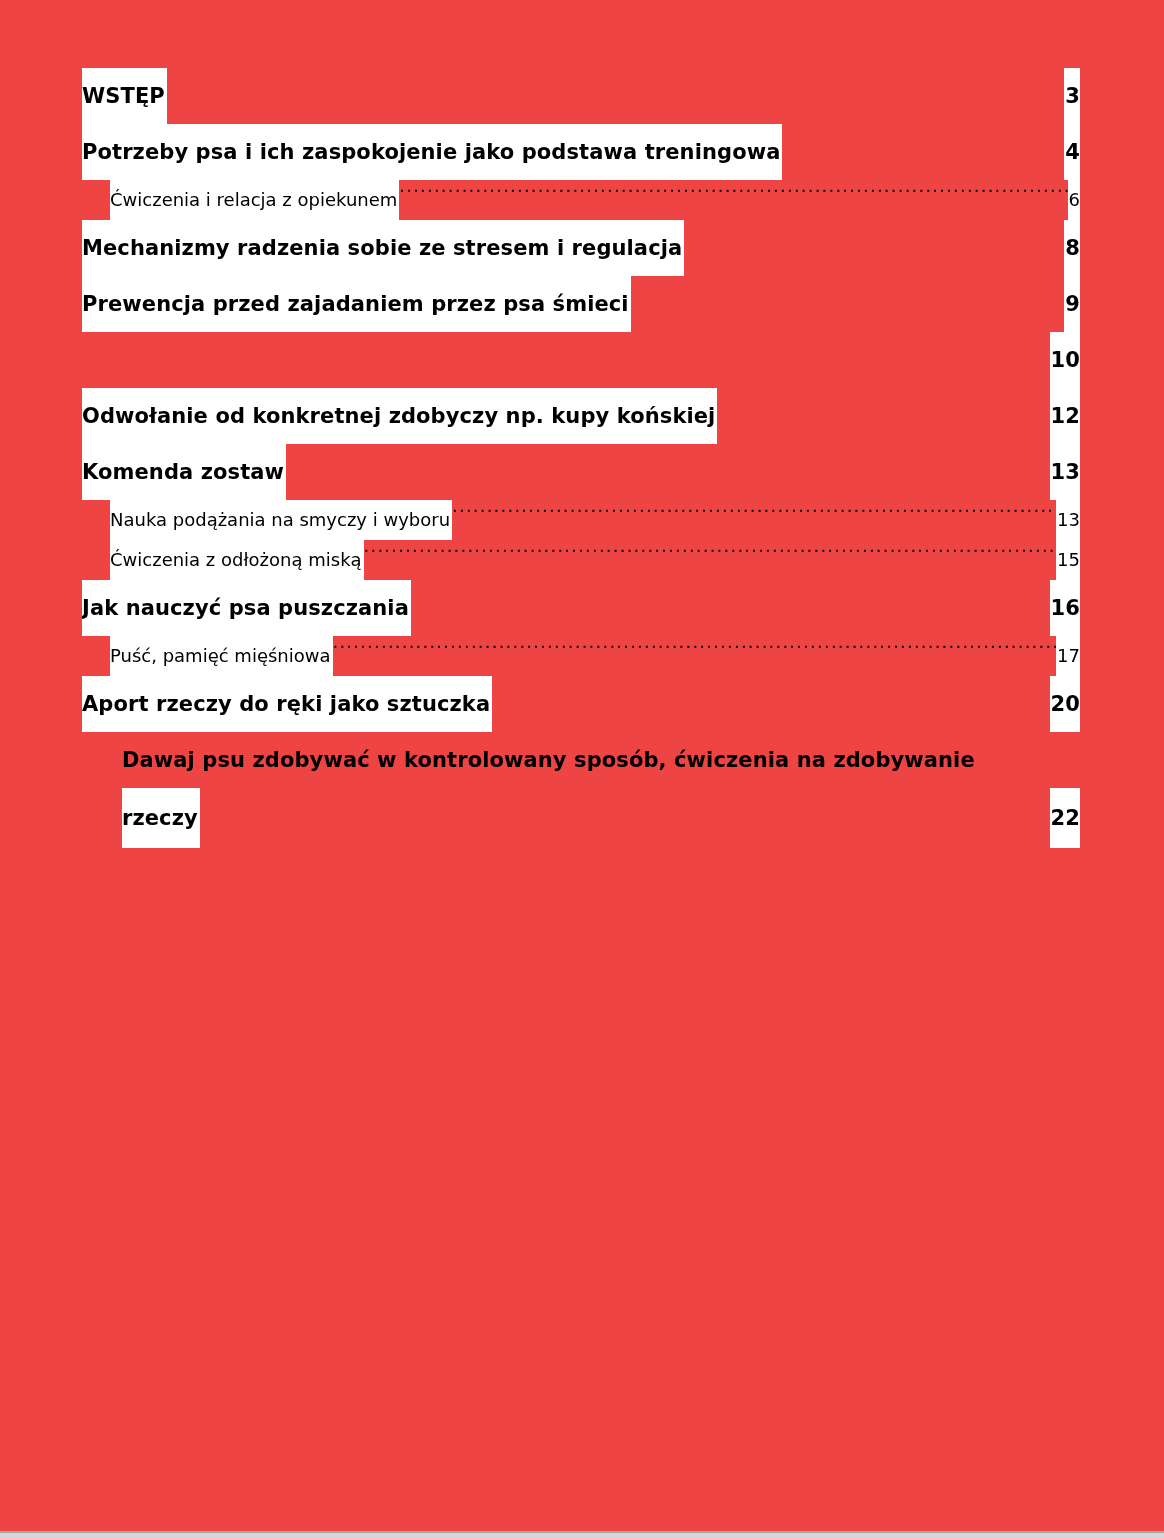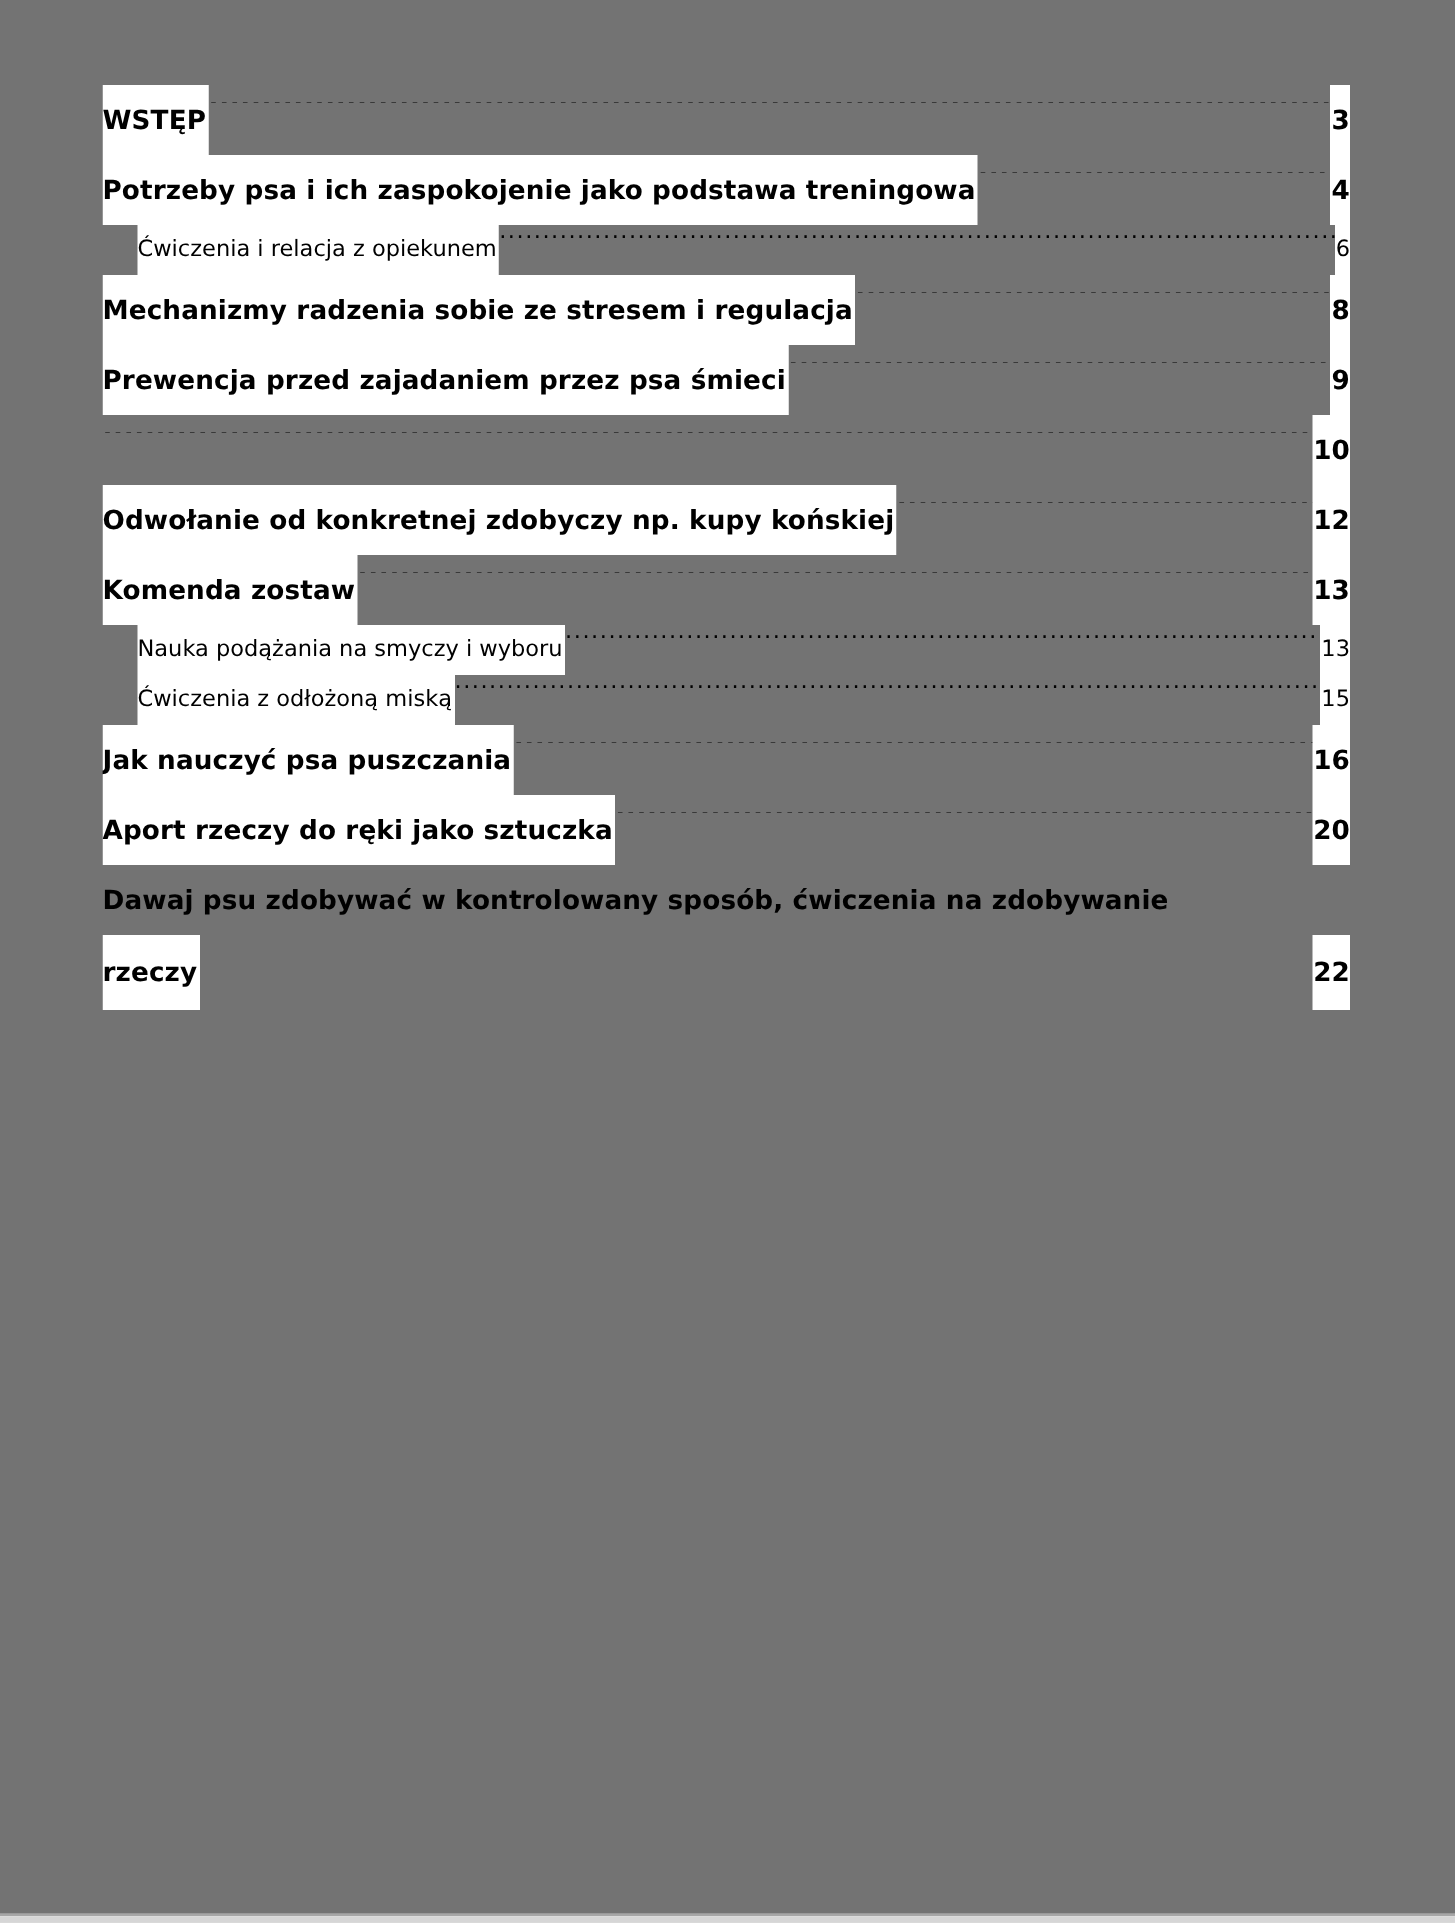--- a/index.html
+++ b/index.html
@@ -13,21 +13,21 @@
       position: relative;
       overflow: hidden;
       font-family: "DejaVu Sans", "Liberation Sans", sans-serif;
       color: #000;
     }
     .page {
       position: absolute;
       left: 0; top: 0;
       width: 1164px;
       height: 1531px;
-      background: #737373;
+      background: #ef4444;
     }
     .toc {
       position: absolute;
       left: 82px;
       top: 68px;
       width: 998px;
     }
     .entry {
       position: relative;
       display: flex;
@@ -78,20 +78,21 @@
       line-height: 40px;
       padding-left: 28px;
     }
     .lvl2 .leader::before {
       letter-spacing: 1.2px;
     }
     .wrap-entry {
       font-weight: bold;
       font-size: 21px;
       letter-spacing: 0.1px;
+      margin-left: 40px;
     }
     .wrap-entry .first-line {
       height: 56px;
       line-height: 56px;
       white-space: nowrap;
     }
     .wrap-entry .second-line {
       height: 60px;
       line-height: 60px;
       justify-content: center;
@@ -177,20 +178,25 @@
       <span class="leader"></span>
       <span class="page-num">15</span>
     </div>
 
     <div class="entry lvl1">
       <span class="title">Jak nauczyć psa puszczania</span>
       <span class="leader"></span>
       <span class="page-num">16</span>
     </div>
 
+    <div class="entry lvl2">
+      <span class="title">Puść, pamięć mięśniowa</span>
+      <span class="leader"></span>
+      <span class="page-num">17</span>
+    </div>
 
 
     <div class="entry lvl1">
       <span class="title">Aport rzeczy do ręki jako sztuczka</span>
       <span class="leader"></span>
       <span class="page-num">20</span>
     </div>
 
     <div class="wrap-entry">
       <div class="first-line">Dawaj psu zdobywać w kontrolowany sposób, ćwiczenia na zdobywanie</div>

